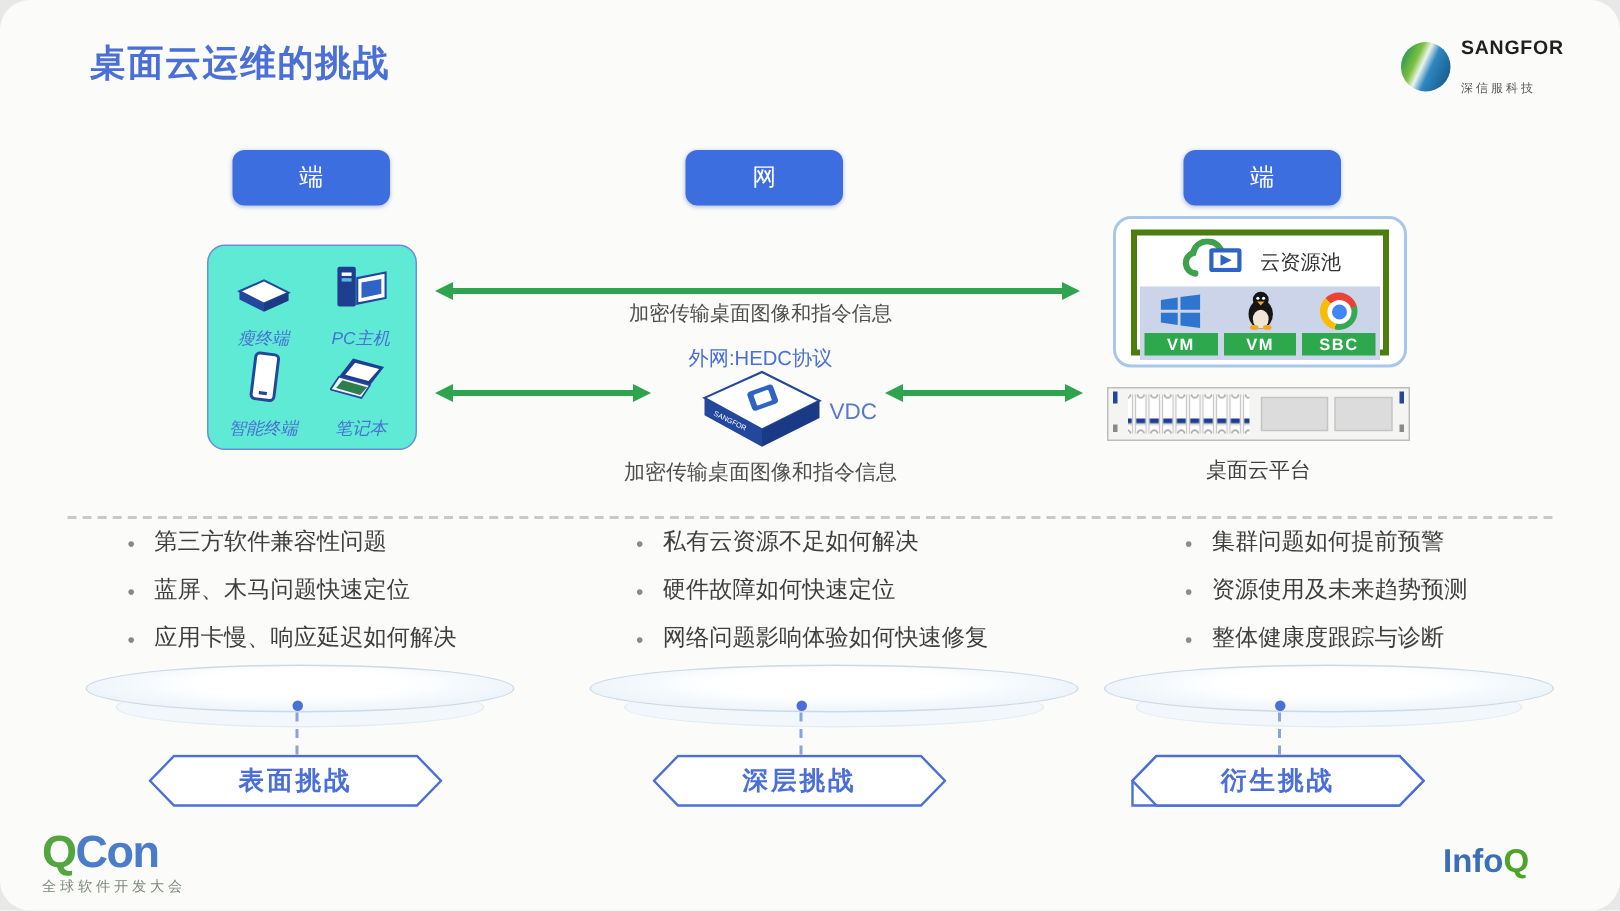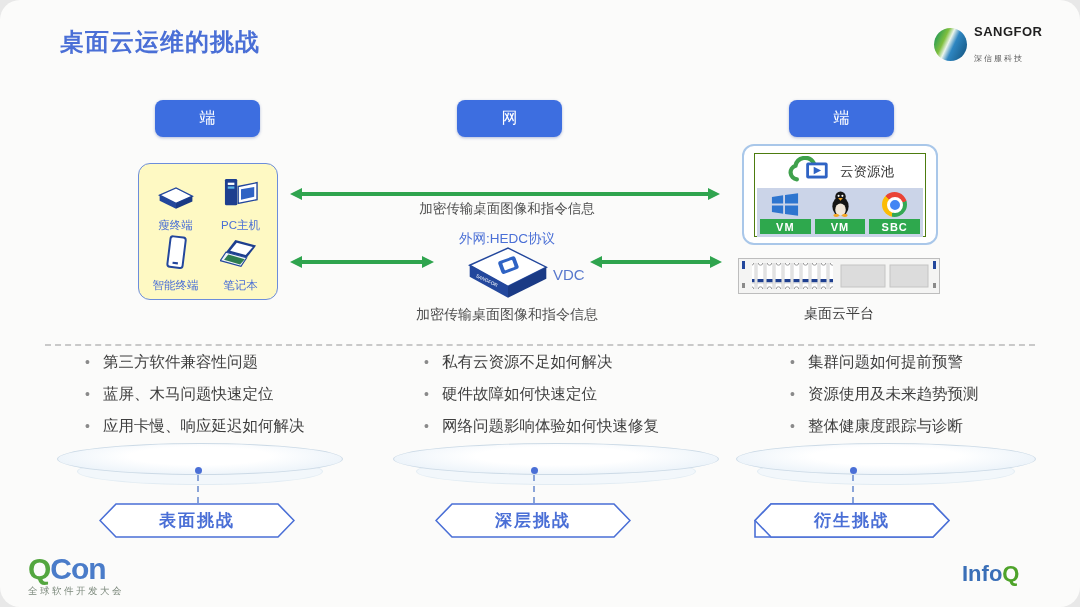--- a/index.html
+++ b/index.html
@@ -15,22 +15,22 @@
   .sangfor-sub { font-size:8px; color:#5a5a5a; letter-spacing:2px; margin-top:14px; }
 
   
   .node-btn { position:absolute; top:100px; width:105px; height:37px; background:#3d6ee0; border-radius:8px;
     color:#fff; font-size:16px; display:flex; align-items:center; justify-content:center;
     box-shadow:0 1px 3px rgba(40,70,160,.35); }
   #btn-left { left:155px; } #btn-center { left:457px; } #btn-right { left:789px; }
 
   
   .device-box { position:absolute; left:138px; top:163px; width:140px; height:137px;
-    border:1.5px solid #6c8ddb; border-radius:12px; background:#fef9c3;
-    display:grid; grid-template-columns:1fr 1fr; grid-template-rows:1fr 1fr; padding:8px 4px 6px; }
+    border:1.5px solid #6c8ddb; border-radius:12px; background:#5eead4;
+    display:grid; grid-template-columns:1fr 1fr; grid-template-rows:1fr 1fr; padding:8px 4px 6px;font-style:italic; }
   .device { display:flex; flex-direction:column; align-items:center; justify-content:flex-end; gap:3px; }
   .device-label { font-size:11.5px; color:#4a6fd6; }
 
   
   .proto { position:absolute; left:377px; width:260px; text-align:center; font-size:13.5px; color:#4a6fd6; }
   #proto-intranet { top:161px; } #proto-internet { top:230px; }
   .linkdesc { position:absolute; left:347px; width:320px; text-align:center; font-size:13.5px; color:#4f4f4f; }
   #desc-1 { top:200px; } #desc-2 { top:306px; font-size:14px; }
 
   
@@ -43,21 +43,21 @@
   #arrow-bl  { left:301px; top:260px; width:122px; }
   #arrow-br  { left:601px; top:260px; width:110px; }
 
   .vdc-svg { position:absolute; left:462px; top:242px; }
   .vdc-label { position:absolute; left:553px; top:266px; font-size:15px; color:#5878cc; }
 
   
   .cloud-outer { position:absolute; left:742px; top:144px; width:196px; height:101px;
     border:2px solid #a9c7e9; border-radius:12px; background:#fff; }
   .cloud-inner { position:absolute; left:754px; top:153px; width:172px; height:84px;
-    border:1px solid #4d7c0f; background:#fff; display:flex; flex-direction:column; padding:2px; }
+    border:4px solid #4d7c0f; background:#fff; display:flex; flex-direction:column; padding:2px; }
   .pool-header { height:32px; display:flex; align-items:center; justify-content:center; gap:8px; }
   .pool-title { font-size:13.5px; color:#333; }
   .vm-strip { flex:1; background:#cbd4e8; display:flex; padding:2px 3px 3px; gap:4px; }
   .vm-cell { flex:1; display:flex; flex-direction:column; align-items:center; justify-content:flex-end; }
   .vm-icon { height:27px; display:flex; align-items:flex-end; justify-content:center; margin-bottom:2px; }
   .vm-tag { width:100%; height:15px; background:#2ea84d; color:#fff; font-size:11px; font-weight:bold;
     display:flex; align-items:center; justify-content:center; letter-spacing:1px; }
 
   .chrome { width:25px; height:25px; border-radius:50%; position:relative;
     background:conic-gradient(from -45deg,#ea4335 0 33%,#34a853 0 66%,#fbbc05 0 100%); }

